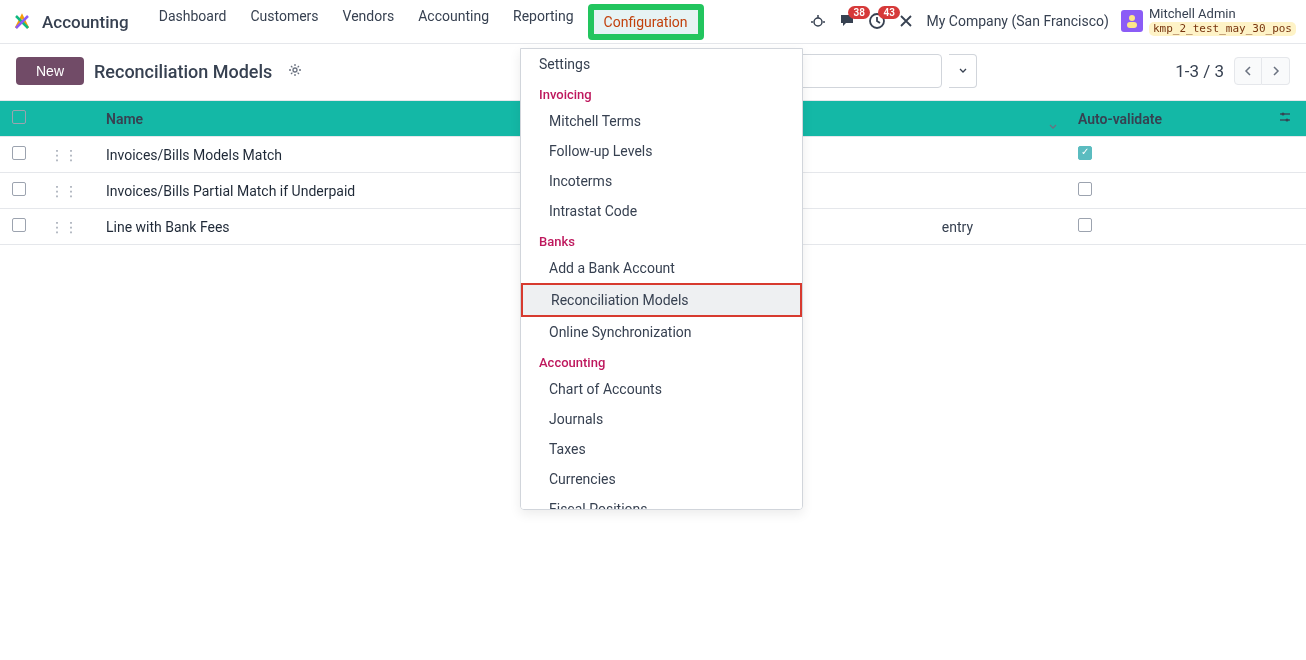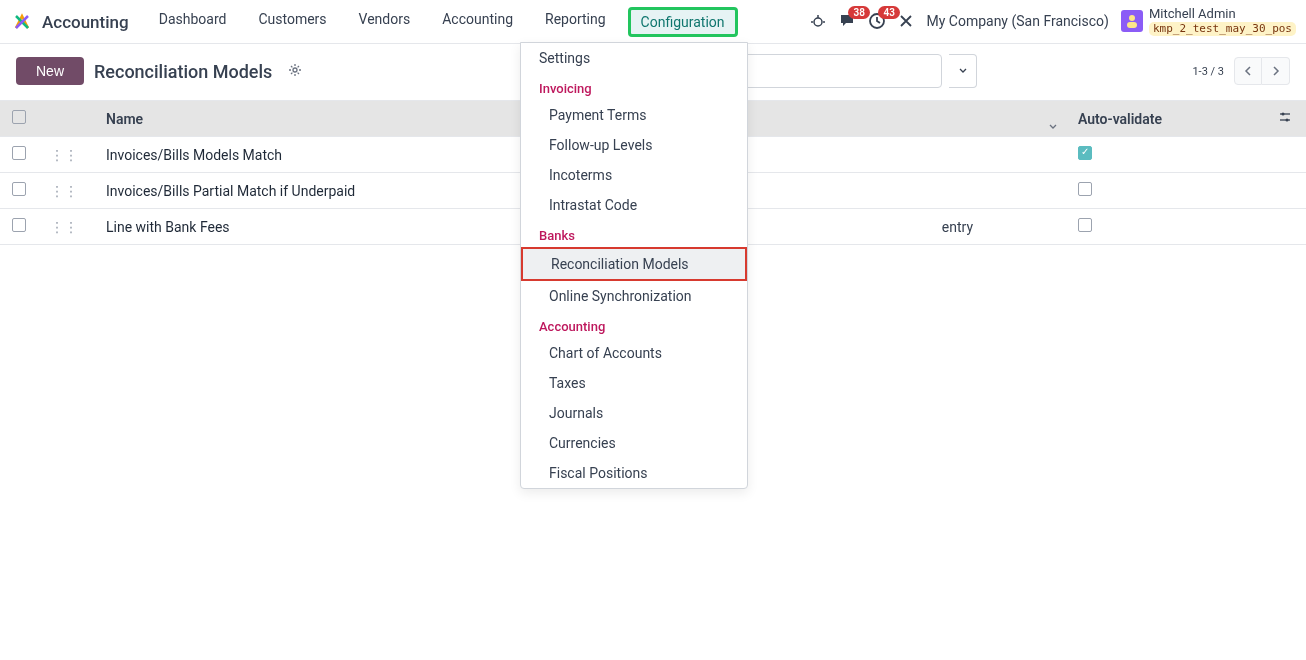--- a/index.html
+++ b/index.html
@@ -2,67 +2,67 @@
 <html><head>
   <meta charset="utf-8">
   <style>
     * { margin: 0; padding: 0; box-sizing: border-box; }
     body { font-family: -apple-system, BlinkMacSystemFont, "Segoe UI", Roboto, "Helvetica Neue", sans-serif; font-size: 14px; color: #1f2937; background: #fff; }
     
     
     .topnav { display: flex; align-items: center; height: 44px; padding: 0 10px; border-bottom: 1px solid #e5e7eb; }
     .logo { width: 24px; height: 24px; margin-right: 8px; display:flex; align-items:center; justify-content:center; }
     .app-name { font-size: 17px; font-weight: 500; color: #374151; margin-right: 20px; }
-    .nav-menu { display: flex; gap: 12px; }
+    .nav-menu { display: flex; gap: 4px; }
     .nav-item { padding: 4px 10px; color: #374151; cursor: pointer; border-radius: 4px; font-size: 14px; }
-    .nav-item.active { border: 3px solid #22c55e; background: #e6f3f4; color: #0f766e; border-radius: 4px; }
+    .nav-item.active { border: 6px solid #22c55e; background: #e6f3f4; color: #c2410c; border-radius: 4px; }
     .topnav-spacer { flex: 1; }
     .topnav-right { display: flex; align-items: center; gap: 12px; }
     .icon-btn { position: relative; cursor: pointer; display:flex; align-items:center; }
     .badge { position: absolute; top: -6px; left: 10px; background: #d63939; color: #fff; font-size: 10px; padding: 1px 5px; border-radius: 8px; font-weight:600; }
     .company { font-size: 14px; color: #374151; }
     .userblock { display: flex; align-items: center; gap: 6px; }
     .avatar { width: 22px; height: 22px; background: #8b5cf6; border-radius: 3px; display:flex; align-items:center; justify-content:center; color:#fff; font-size:12px; }
     .user-meta { display: flex; flex-direction: column; line-height: 1.1; }
     .user-name { font-size: 13px; color: #374151; }
     .user-db { font-size: 11px; background: #fef3c7; color: #78350f; padding: 1px 4px; border-radius: 5px; font-family: monospace; }
     
     
     .controlbar { display: flex; align-items: center; padding: 10px 16px 12px; gap: 10px; }
     .btn-new { background: #714b67; color: #fff; border: none; padding: 6px 20px; border-radius: 4px; font-size: 14px; font-weight: 500; cursor:pointer; }
     .page-title { font-size: 18px; color: #374151; font-weight: 500; }
     .gear-sm { margin-left: 6px; color: #6b7280; cursor:pointer; }
     .searchbox { display: flex; align-items: center; border: 1px solid #d1d5db; border-radius: 4px; width: 420px; height: 34px; padding: 0 10px; color:#6b7280; }
     .searchbox input { border: none; outline: none; flex: 1; font-size: 14px; margin-left: 6px; }
     .caret-btn { border: 1px solid #d1d5db; border-left: none; width: 28px; height: 34px; display:flex; align-items:center; justify-content:center; border-radius: 0 4px 4px 0; margin-left:-3px; background:#fff; cursor:pointer; }
     .control-right { display:flex; align-items:center; gap:10px; margin-left:auto; }
-    .pager { font-size: 11px; color: #374151; }
+    .pager { font-size: 17px; color: #374151; }
     .pager-btns { display:flex; }
     .pager-btn { width: 28px; height: 28px; border: 1px solid #e5e7eb; background:#f9fafb; display:flex; align-items:center; justify-content:center; cursor:pointer; color:#6b7280; }
     .pager-btn:first-child { border-radius: 4px 0 0 4px; }
     .pager-btn:last-child { border-radius: 0 4px 4px 0; border-left:none; }
     
     
     .table { width: 100%; border-collapse: collapse; }
     .table th, .table td { padding: 9px 12px; text-align: left; border-bottom: 1px solid #e5e7eb; font-size: 14px; }
-    .table th { font-weight: 600; color: #374151; border-top: 1px solid #e5e7eb; background:#e5e5e5; }
+    .table th { font-weight: 600; color: #374151; border-top: 1px solid #e5e7eb; background:#14b8a6; }
     .th-name { width: 64%; }
     .th-type { position: relative; }
     .th-type-arrow { position:absolute; right:8px; color:#6b7280; }
     .th-auto { width: 200px; }
     .th-opt { width: 40px; text-align:right; }
     .chk { width: 14px; height: 14px; border: 1px solid #9ca3af; display:inline-block; border-radius:2px; }
     .chk.checked { background: #5bbcc0; border-color:#5bbcc0; position:relative; }
     .chk.checked::after { content:"✓"; color:#fff; font-size:10px; position:absolute; top:-1px; left:2px; }
     .drag { color: #9ca3af; cursor:grab; margin-right:4px; }
     .cell-chk { width: 30px; }
     .cell-drag { width: 24px; }
     
     
-    .dropdown { position: absolute; top: 42px; left: 520px; width: 228px; background: #fff; border: 1px solid #d1d5db; border-radius: 0 0 4px 4px; box-shadow: 0 4px 12px rgba(0,0,0,0.08); max-height: 462px; overflow-y:auto; z-index: 100; }
+    .dropdown { position: absolute; top: 48px; left: 520px; width: 283px; background: #fff; border: 1px solid #d1d5db; border-radius: 0 0 4px 4px; box-shadow: 0 4px 12px rgba(0,0,0,0.08); max-height: 462px; overflow-y:auto; z-index: 100; }
     .dropdown::-webkit-scrollbar { width: 10px; }
     .dropdown::-webkit-scrollbar-track { background: #f1f1f1; }
     .dropdown::-webkit-scrollbar-thumb { background: #c1c1c1; }
     .dd-item { padding: 7px 18px; color: #374151; cursor:pointer; font-size:14px; }
     .dd-item.indent { padding-left: 28px; }
     .dd-header { padding: 8px 18px 4px; color: #be185d; font-size: 13px; font-weight:500; }
     .dd-item.highlighted { background: #eef0f2; border: 2.5px solid #d73a2f; }
     .type-text { color: #374151; }
   </style>
 </head>
@@ -125,31 +125,32 @@
         <span class="user-name">Mitchell Admin</span>
         <span class="user-db">kmp_2_test_may_30_pos</span>
       </div>
     </div>
   </div>
 </div>
 
 <div class="dropdown" id="dropdown">
     <div class="dd-item">Settings</div>
     <div class="dd-header">Invoicing</div>
-    <div class="dd-item indent">Payment Terms</div>
+    <div class="dd-item indent">Mitchell Terms</div>
     <div class="dd-item indent">Follow-up Levels</div>
     <div class="dd-item indent">Incoterms</div>
     <div class="dd-item indent">Intrastat Code</div>
     <div class="dd-header">Banks</div>
+    <div class="dd-item indent">Add a Bank Account</div>
     <div class="dd-item indent highlighted">Reconciliation Models</div>
     <div class="dd-item indent">Online Synchronization</div>
     <div class="dd-header">Accounting</div>
     <div class="dd-item indent">Chart of Accounts</div>
+    <div class="dd-item indent">Journals</div>
     <div class="dd-item indent">Taxes</div>
-    <div class="dd-item indent">Journals</div>
     <div class="dd-item indent">Currencies</div>
     <div class="dd-item indent">Fiscal Positions</div>
   </div>
 
 <div class="controlbar">
   <button class="btn-new">New</button>
   <span class="page-title">Reconciliation Models</span>
   <span class="gear-sm">
     <svg width="14" height="14" viewBox="0 0 14 14">
         <circle cx="7" cy="7" r="2" fill="none" stroke="#6b7280" stroke-width="1.3"></circle>

